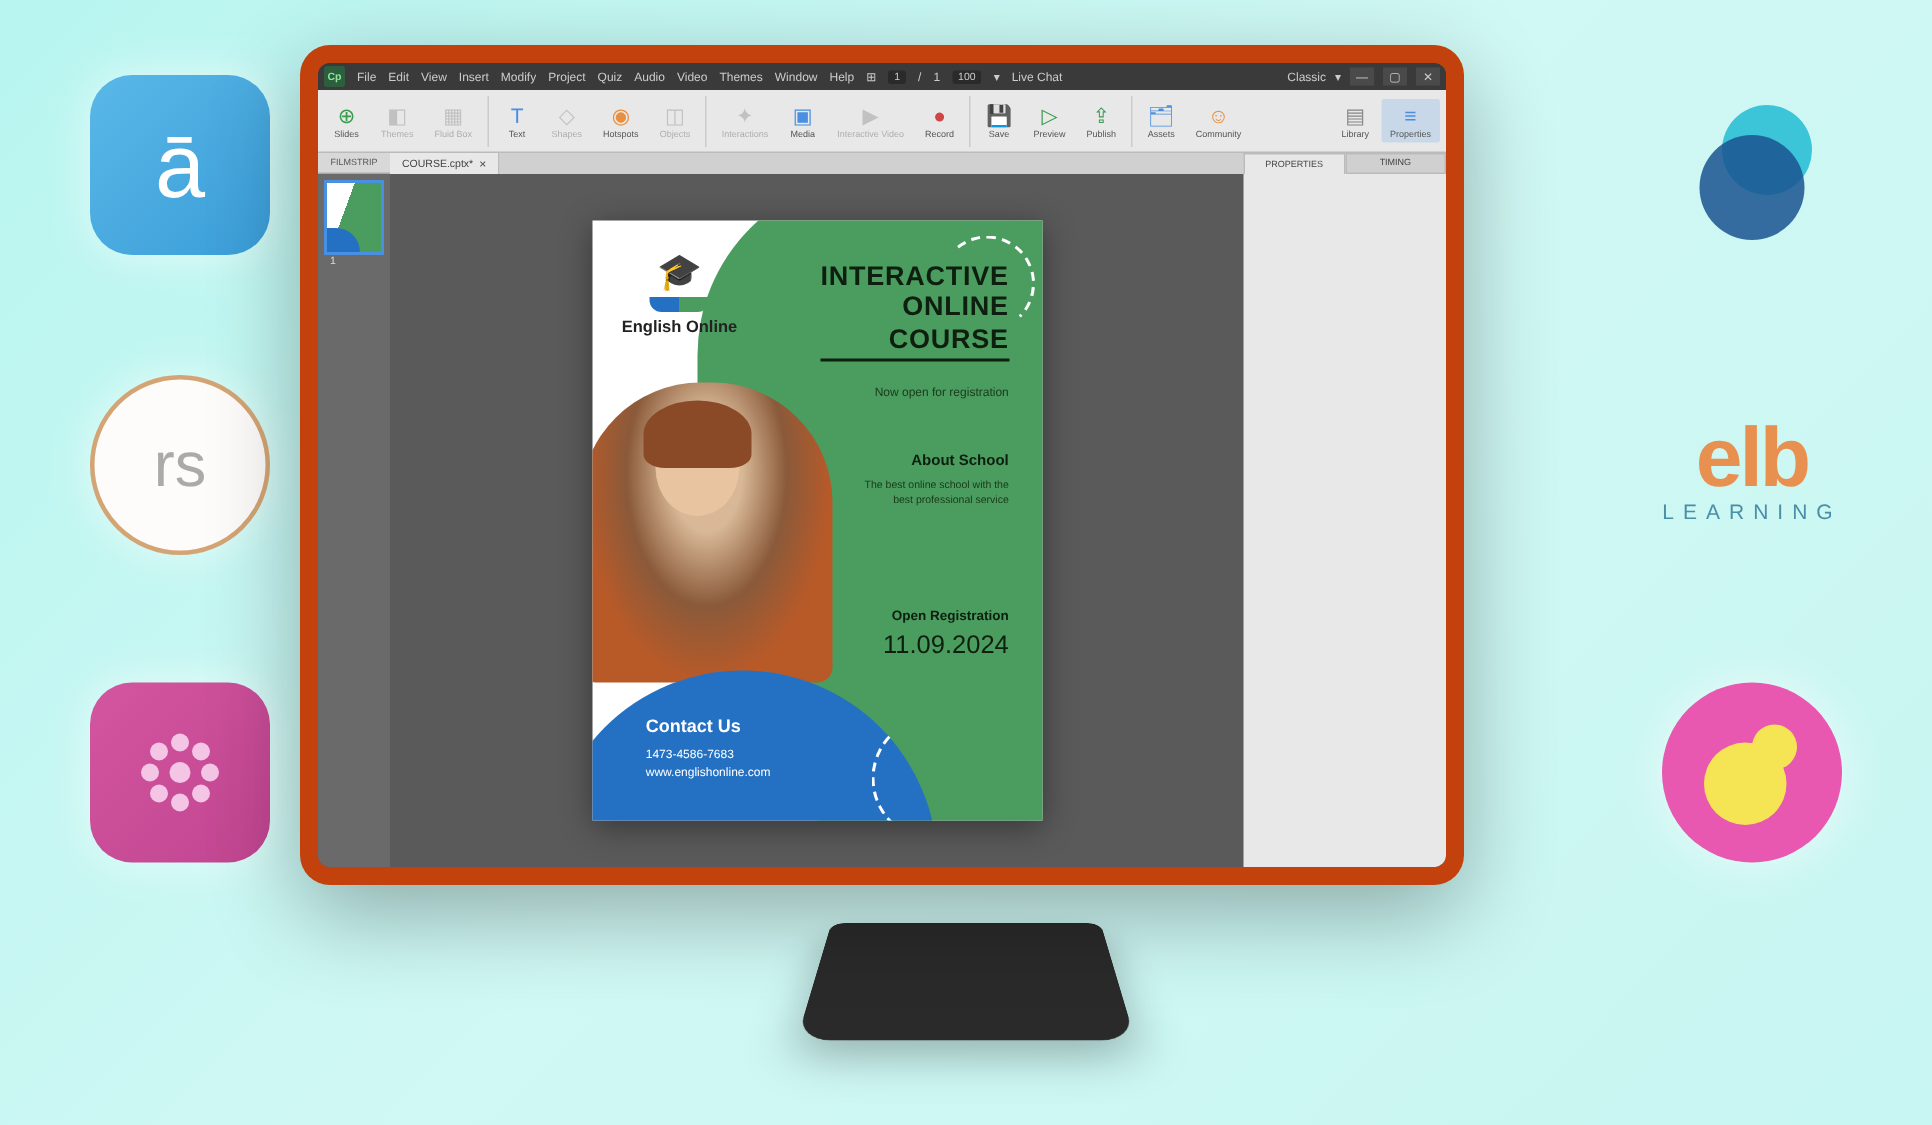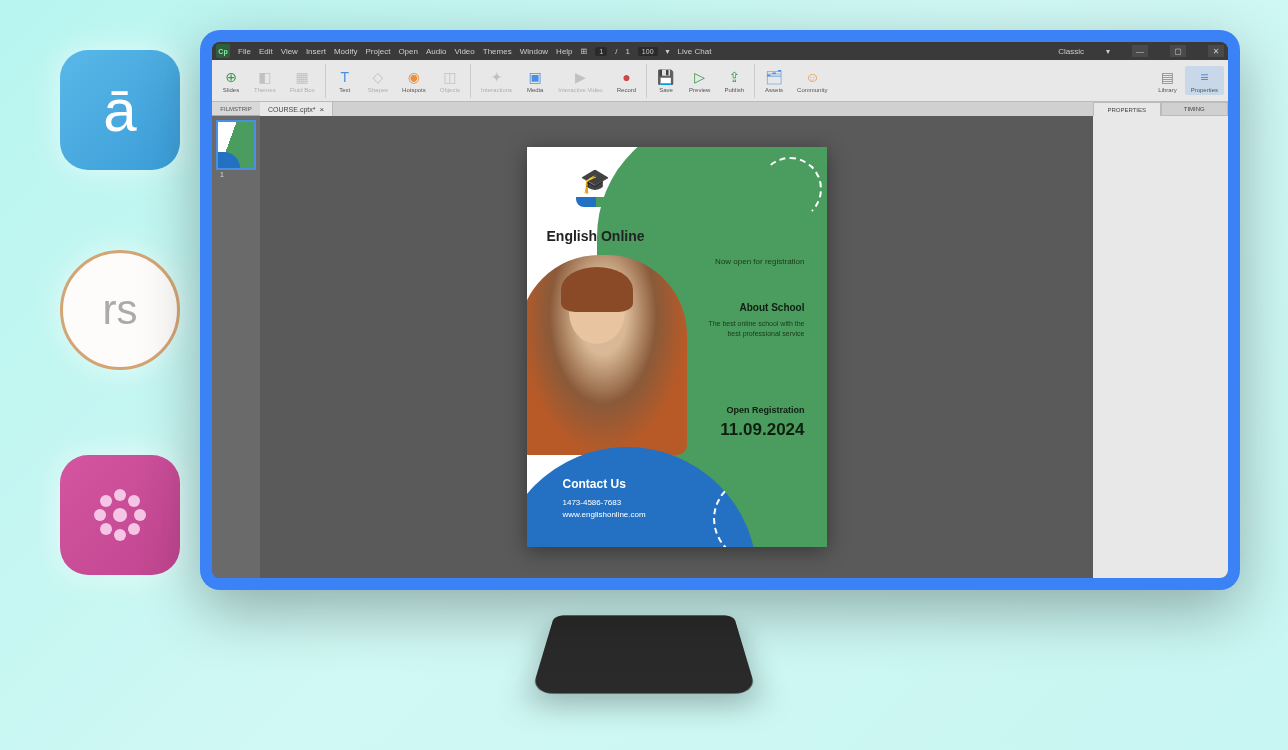--- a/index.html
+++ b/index.html
@@ -25,31 +25,31 @@
 .brand-top-right .c2 { position:absolute; width:70px; height:70px; border-radius:50%; background:#1a5490; top:30px; left:15px; opacity:0.85; }
 .brand-mid-right { top: 250px; right: 40px; width: 160px; background: transparent; box-shadow: none; flex-direction: column; }
 .brand-mid-right .elb { font-size: 56px; font-weight: bold; color: #e89050; letter-spacing: -2px; }
 .brand-mid-right .learning { font-size: 14px; letter-spacing: 6px; color: #4a8fa8; margin-top: -4px; }
 .brand-bot-right { top: 455px; right: 60px; background: #e858b0; border-radius: 50%; }
 .brand-bot-right .shapes { position: relative; width: 80px; height: 80px; }
 .brand-bot-right .s1 { position:absolute; width:30px; height:30px; border-radius:50%; background:#f5e555; top:8px; right:10px; }
 .brand-bot-right .s2 { position:absolute; width:55px; height:55px; border-radius:50%; background:#f5e555; bottom:5px; left:8px; }
 
 
-.monitor { position: absolute; left: 200px; top: 30px; width: 1040px; height: 560px; background: #3b82f6; border-radius: 20px; padding: 12px; box-shadow: 0 20px 60px rgba(0,0,0,0.3); }
+.monitor { position: absolute; left: 200px; top: 30px; width: 776px; height: 560px; background: #c2410c; border-radius: 20px; padding: 12px; box-shadow: 0 20px 60px rgba(0,0,0,0.3); }
 .monitor-stand { position: absolute; left: 544px; top: 590px; width: 200px; height: 120px; background: #2a2a2a; border-radius: 10px 10px 20px 20px; transform: perspective(400px) rotateX(50deg); box-shadow: 0 15px 30px rgba(0,0,0,0.25); }
 
 .screen { width: 100%; height: 100%; background: #5a5a5a; border-radius: 8px; overflow: hidden; display: flex; flex-direction: column; }
 
 
 .menubar { height: 18px; background: #3a3a3a; display: flex; align-items: center; padding: 0 4px; gap: 8px; color: #ccc; font-size: 8px; }
 .menubar .cp-logo { width: 14px; height: 14px; background: #2d5f3f; color: #8de89c; display:flex; align-items:center; justify-content:center; font-size: 7px; font-weight: bold; border-radius: 2px; }
 .menubar .menu-item { cursor: pointer; }
 .menubar .spacer { flex: 1; }
-.menubar .right-controls { display: flex; gap: 22px; align-items: center; }
+.menubar .right-controls { display: flex; gap: 6px; align-items: center; }
 .menubar .num-field { background: #2a2a2a; padding: 1px 4px; border-radius: 2px; font-size: 7px; }
 .menubar .win-btn { width: 16px; height: 12px; background: #4a4a4a; display:flex; align-items:center; justify-content:center; font-size: 8px; }
 
 
 .toolbar { height: 42px; background: #e8e8e8; border-bottom: 1px solid #bbb; display: flex; align-items: center; padding: 2px 4px; gap: 2px; }
 .tool-btn { display: flex; flex-direction: column; align-items: center; justify-content: center; padding: 2px 6px; cursor: pointer; gap: 1px; border-radius: 2px; }
 .tool-btn .ticon { width: 18px; height: 18px; display:flex; align-items:center; justify-content:center; font-size: 14px; }
 .tool-btn .tlabel { font-size: 6px; color: #555; }
 .tool-sep { width: 1px; height: 34px; background: #ccc; margin: 0 2px; }
 .tool-btn.disabled { opacity: 0.4; }
@@ -75,28 +75,28 @@
 
 
 .slide { width: 300px; height: 400px; background: #fff; position: relative; overflow: hidden; box-shadow: 0 4px 20px rgba(0,0,0,0.4); }
 .slide-green { position: absolute; right: -40px; top: -30px; width: 270px; height: 470px; background: #4a9c5f; border-radius: 120px 0 0 200px; }
 .slide-green::after { content:""; position:absolute; top:40px; right:45px; width:60px; height:60px; border: 2px dashed #fff; border-radius: 50%; border-left-color: transparent; border-bottom-color: transparent; }
 .slide-blue { position: absolute; bottom: -40px; left: -30px; width: 260px; height: 140px; background: #2471c4; border-radius: 140px 140px 0 0; }
 .slide-blue::after { content:""; position:absolute; top:30px; right:-40px; width:80px; height:80px; border: 2px dashed #fff; border-radius: 50%; border-right-color: transparent; border-top-color: transparent; }
 .slide-logo { position: absolute; top: 20px; left: 20px; text-align: center; }
 .slide-logo .cap { font-size: 24px; color: #2471c4; }
 .slide-logo .book { width: 40px; height: 10px; background: linear-gradient(90deg, #2471c4 50%, #4a9c5f 50%); margin: 2px auto; border-radius: 0 0 8px 8px; }
-.slide-logo .brand { font-size: 14px; font-weight: bold; margin-top: 21px; color: #222; text-align: center; }
+.slide-logo .brand { font-size: 11px; font-weight: bold; margin-top: 4px; color: #222; text-align: center; }
 .slide-title { position: absolute; top: 28px; right: 22px; text-align: right; font-weight: 900; font-size: 18px; line-height: 1.1; color: #0f1f0f; letter-spacing: 0.5px; }
 .slide-title-line { border-bottom: 2px solid #0f1f0f; padding-bottom: 3px; margin-top: 2px; }
 .slide-sub { position: absolute; top: 110px; right: 22px; font-size: 8px; color: #1a3a1a; }
 .slide-about-h { position: absolute; top: 155px; right: 22px; font-size: 10px; font-weight: bold; color: #0f1f0f; }
 .slide-about-t { position: absolute; top: 172px; right: 22px; font-size: 7px; color: #1a3a1a; text-align: right; line-height: 1.4; width: 100px; }
 .slide-reg-h { position: absolute; top: 258px; right: 22px; font-size: 9px; font-weight: bold; color: #0f1f0f; margin-left: 35px; }
-.slide-date { position: absolute; top: 273px; right: 22px; font-size: 17px; font-weight: 700; color: #0f1f0f; }
+.slide-date { position: absolute; top: 273px; right: 22px; font-size: 17px; font-weight: 400; color: #0f1f0f; }
 .slide-contact-h { position: absolute; bottom: 56px; left: 36px; font-size: 12px; font-weight: bold; color: #fff; }
 .slide-phone { position: absolute; bottom: 40px; left: 36px; font-size: 8px; color: #fff; margin-top: 42px; }
 .slide-web { position: absolute; bottom: 28px; left: 36px; font-size: 8px; color: #fff; }
 .slide-photo { position: absolute; top: 108px; left: -8px; width: 168px; height: 200px; border-radius: 80px 80px 10px 10px; background: radial-gradient(ellipse at 50% 30%, #d8b896 20%, #8a5a3a 45%, #b85a28 70%); overflow: hidden; }
 .slide-photo::before { content:""; position:absolute; top:25px; left:50px; width:56px; height:64px; background: #e8c4a0; border-radius: 46% 46% 50% 50%; }
 .slide-photo::after { content:""; position:absolute; top:12px; left:42px; width:72px; height:45px; background: #8a4a28; border-radius: 50% 50% 20% 20%; }
 
 
 .right-panel { width: 135px; background: #e8e8e8; display: flex; flex-direction: column; font-size: 7px; color: #444; }
 .panel-tabs { display: flex; height: 14px; }
@@ -144,20 +144,21 @@
       </g>
     </svg>
 </div>
 <div class="brand-icon brand-top-right">
     <div class="circles">
       <div class="c1"></div>
       <div class="c2"></div>
     </div>
   </div>
 <div class="brand-icon brand-mid-right">
+    <div class="elb">elb</div>
     <div class="learning">LEARNING</div>
   </div>
 <div class="brand-icon brand-bot-right">
     <div class="shapes">
       <div class="s1"></div>
       <div class="s2"></div>
     </div>
   </div>
 
 <div class="monitor-stand"></div>
@@ -166,21 +167,21 @@
   <div class="screen">
 
     <div class="menubar">
       <div class="cp-logo">Cp</div>
       <span class="menu-item">File</span>
       <span class="menu-item">Edit</span>
       <span class="menu-item">View</span>
       <span class="menu-item">Insert</span>
       <span class="menu-item">Modify</span>
       <span class="menu-item">Project</span>
-      <span class="menu-item">Open</span>
+      <span class="menu-item">Quiz</span>
       <span class="menu-item">Audio</span>
       <span class="menu-item">Video</span>
       <span class="menu-item">Themes</span>
       <span class="menu-item">Window</span>
       <span class="menu-item">Help</span>
       <span>⊞</span>
       <span class="num-field">1</span>
       <span>/</span>
       <span>1</span>
       <span class="num-field">100</span>
@@ -296,20 +297,25 @@
         <div class="canvas-viewport">
           <div class="slide">
             <div class="slide-green"></div>
             <div class="slide-photo"></div>
             <div class="slide-blue"></div>
             <div class="slide-logo">
               <div class="cap">🎓</div>
               <div class="book"></div>
               <div class="brand">English Online</div>
             </div>
+            <div class="slide-title">
+              <div>INTERACTIVE</div>
+              <div>ONLINE</div>
+              <div class="slide-title-line">COURSE</div>
+            </div>
             <div class="slide-sub">Now open for registration</div>
             <div class="slide-about-h">About School</div>
             <div class="slide-about-t">The best online school with the best professional service</div>
             <div class="slide-reg-h">Open Registration</div>
             <div class="slide-date">11.09.2024</div>
             <div class="slide-contact-h">Contact Us</div>
             <div class="slide-phone">1473-4586-7683</div>
             <div class="slide-web">www.englishonline.com</div>
           </div>
         </div>

